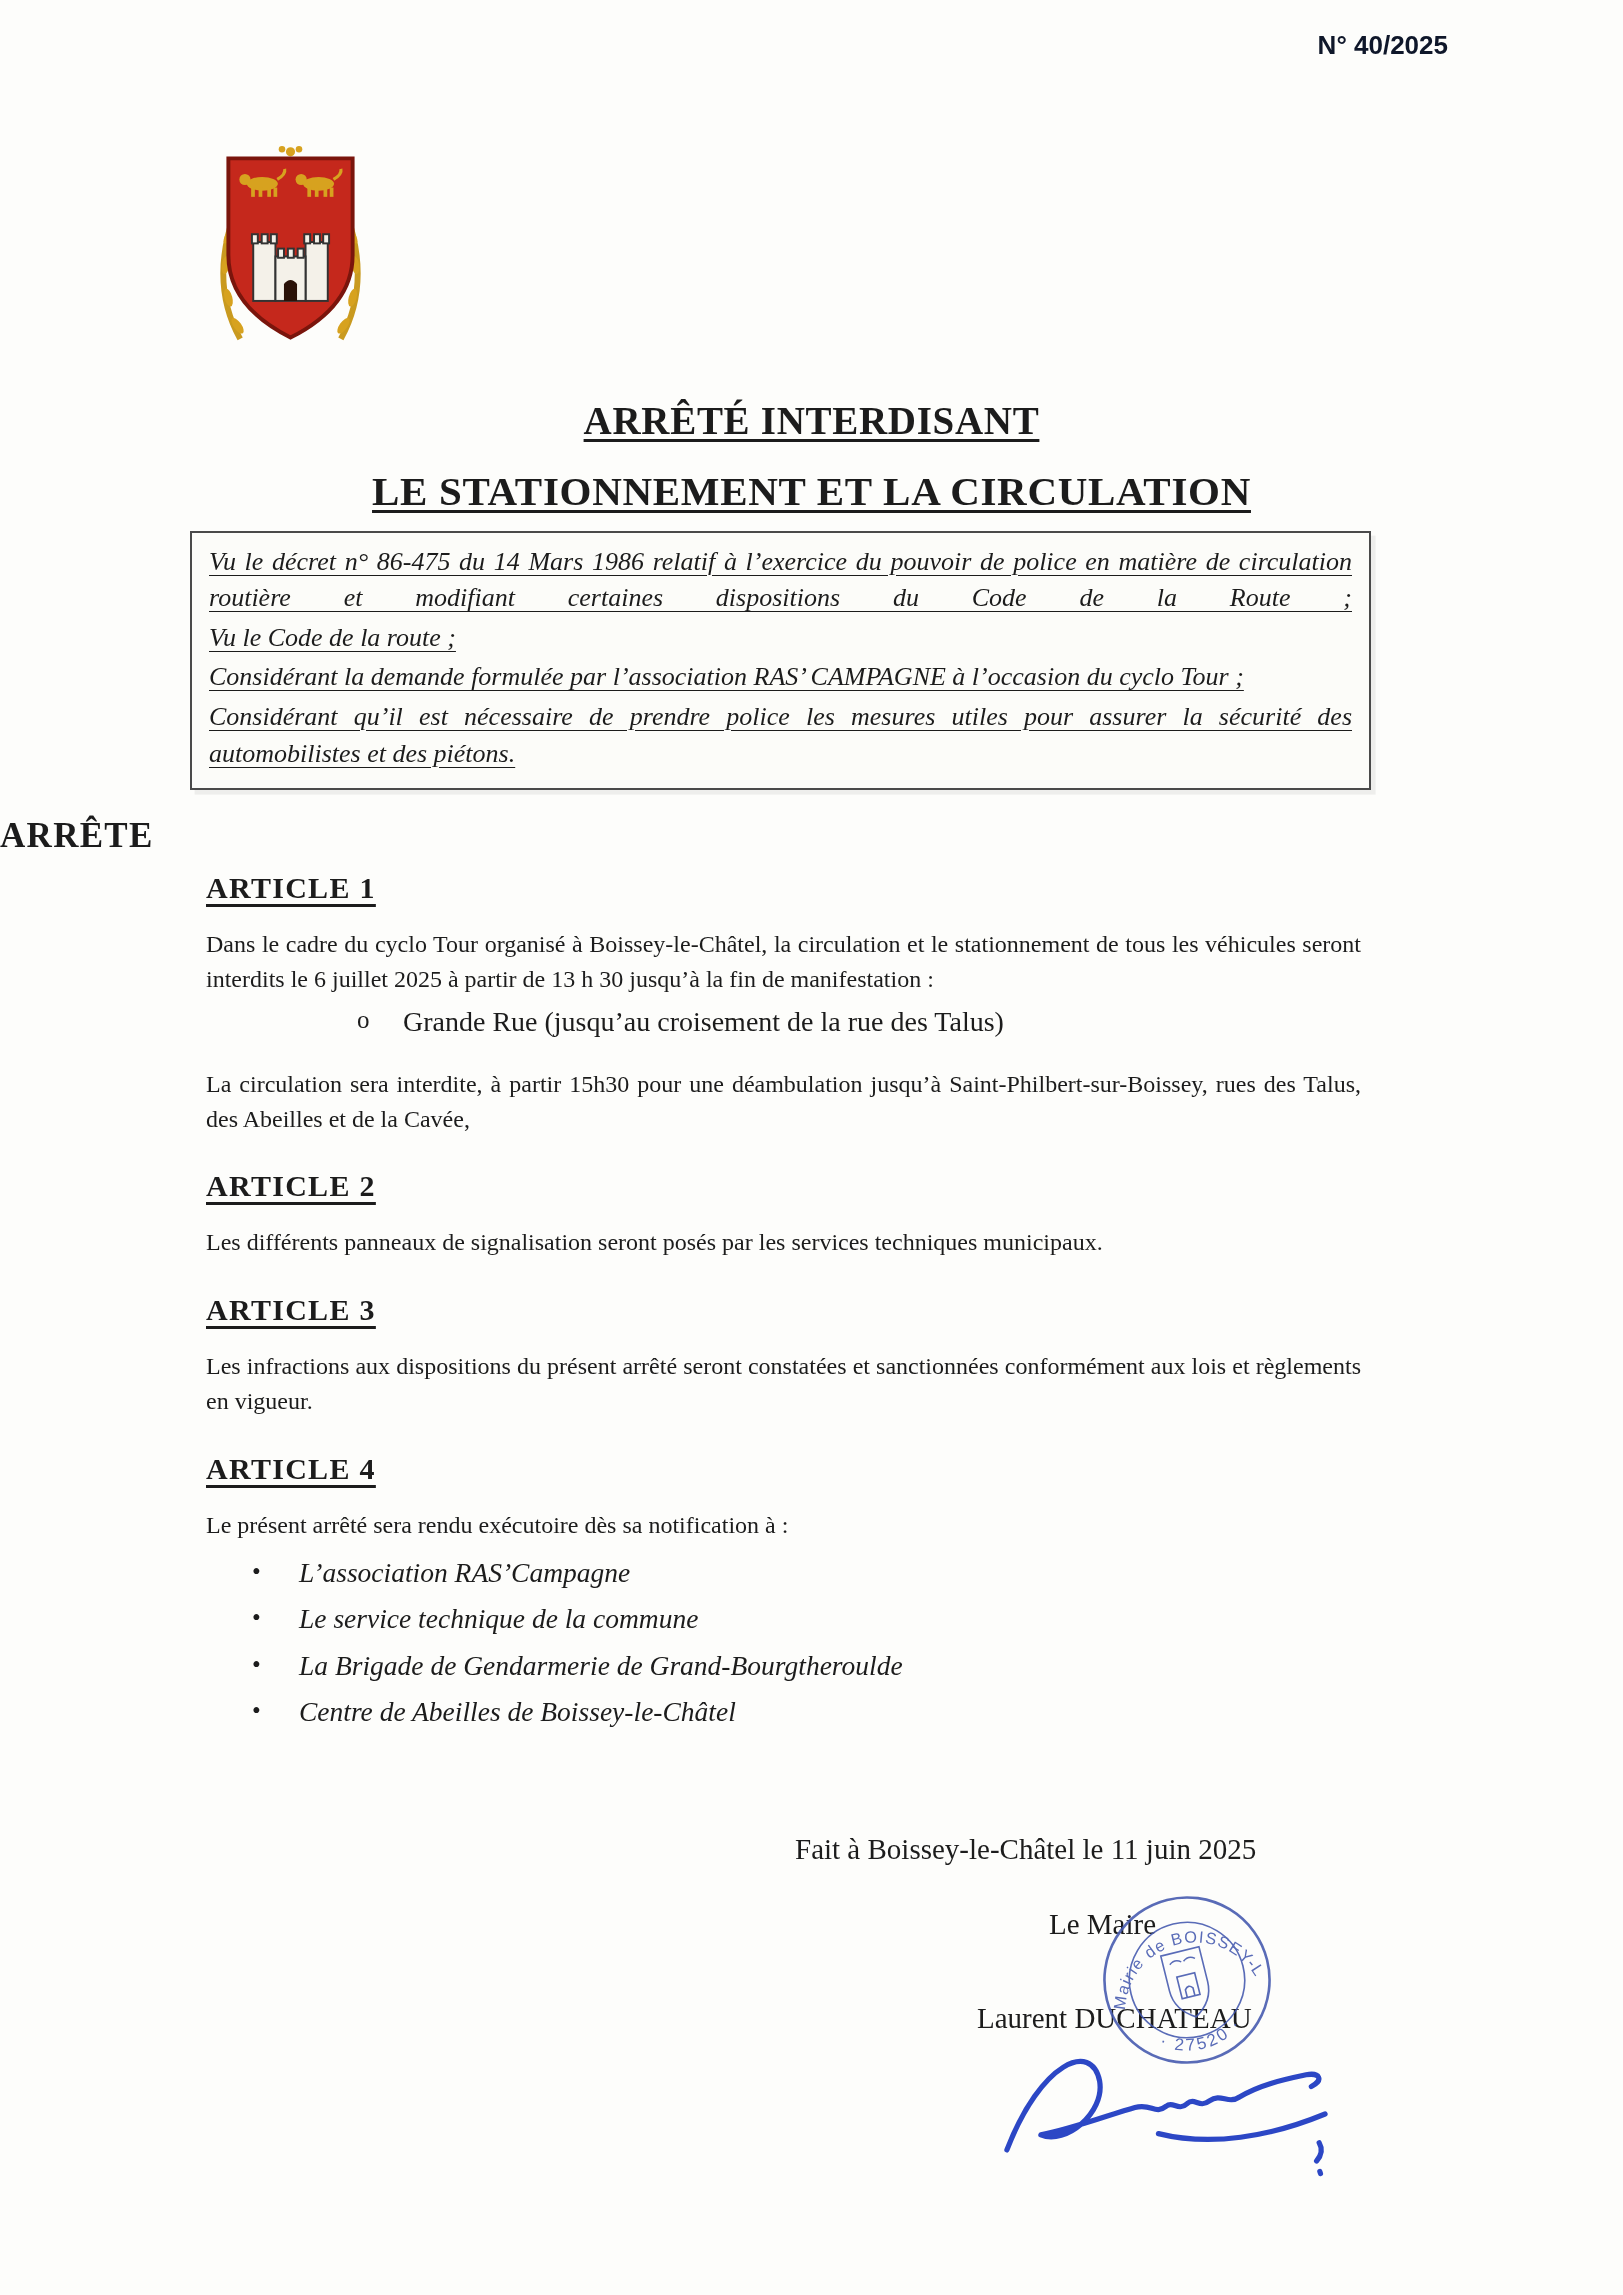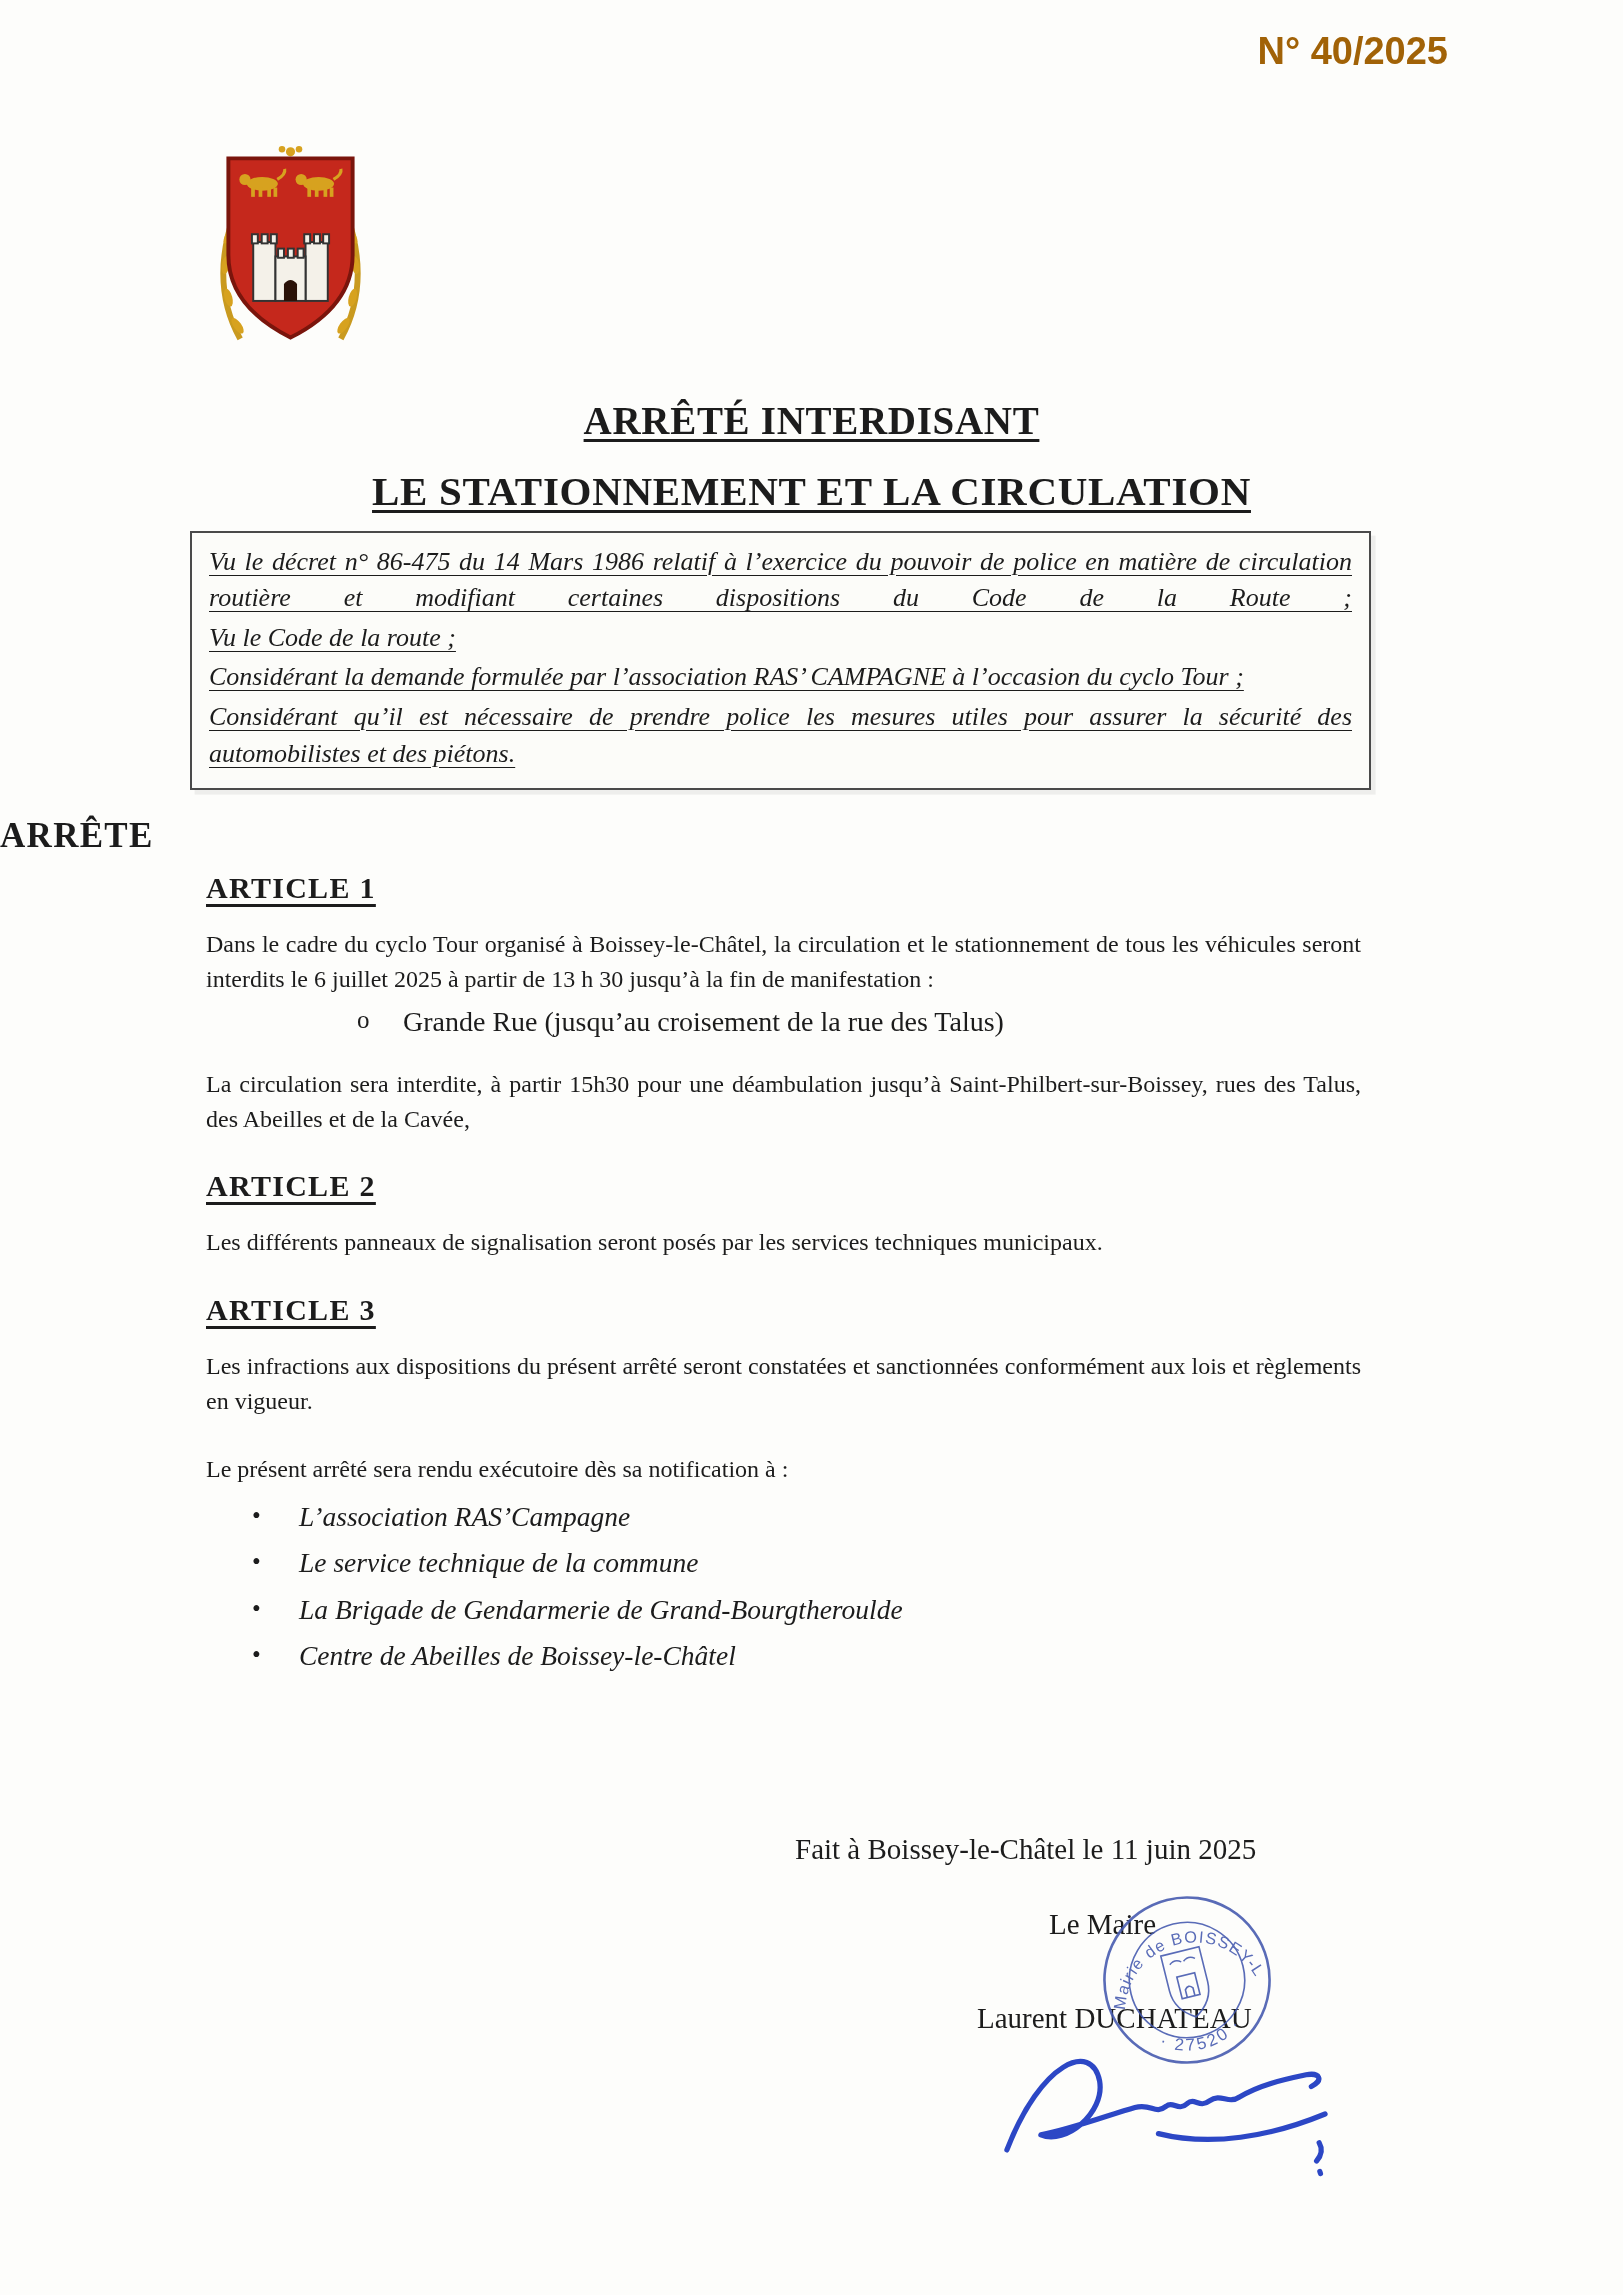--- a/index.html
+++ b/index.html
@@ -6,21 +6,21 @@
   html,body { background:#ffffff; }
   body { width:1623px; height:2295px; }
   .page {
     position:relative; width:1623px; height:2295px;
     background:#fdfdfb; overflow:hidden;
     font-family:"Liberation Serif", serif; color:#1c1c1c;
   }
   .doc-number {
     position:absolute; top:30px; right:175px;
     font-family:"Liberation Sans", sans-serif; font-weight:700;
-    font-size:38px; color:#a16207;
+    font-size:26px; color:#0f172a;
   }
   .arms { position:absolute; top:144px; left:215px; width:151px; height:204px; }
   .title-block { position:absolute; top:398px; left:0; width:100%; text-align:center; }
   .title1, .title2 {
     font-weight:700; text-decoration:underline;
     text-decoration-thickness:2.6px; text-underline-offset:5.2px; letter-spacing:0.7px;
   }
   .title1 { font-size:39px; }
   .title2 { font-size:41px; margin-top:24px; }
   .subtitle { font-size:29.5px; font-weight:700; margin-top:10.5px; }
@@ -160,20 +160,21 @@
       <div class="article-heading heading-space">ARTICLE 2</div>
       <p class="body-p gap-after">Les différents panneaux de signalisation seront posés par les services techniques municipaux.</p>
     </div>
 
     <div class="article-section">
       <div class="article-heading heading-space">ARTICLE 3</div>
       <p class="body-p gap-after">Les infractions aux dispositions du présent arrêté seront constatées et sanctionnées conformément aux lois et règlements en vigueur.</p>
     </div>
 
     <div class="article-section">
+      <div class="article-heading heading-space">ARTICLE 4</div>
       <p class="body-p">Le présent arrêté sera rendu exécutoire dès sa notification à :</p>
       <div class="n-list">
         <div class="n-row">
           <span class="n-mark">•</span>
           <span>L’association RAS’Campagne</span>
         </div>
         <div class="n-row">
           <span class="n-mark">•</span>
           <span>Le service technique de la commune</span>
         </div>

